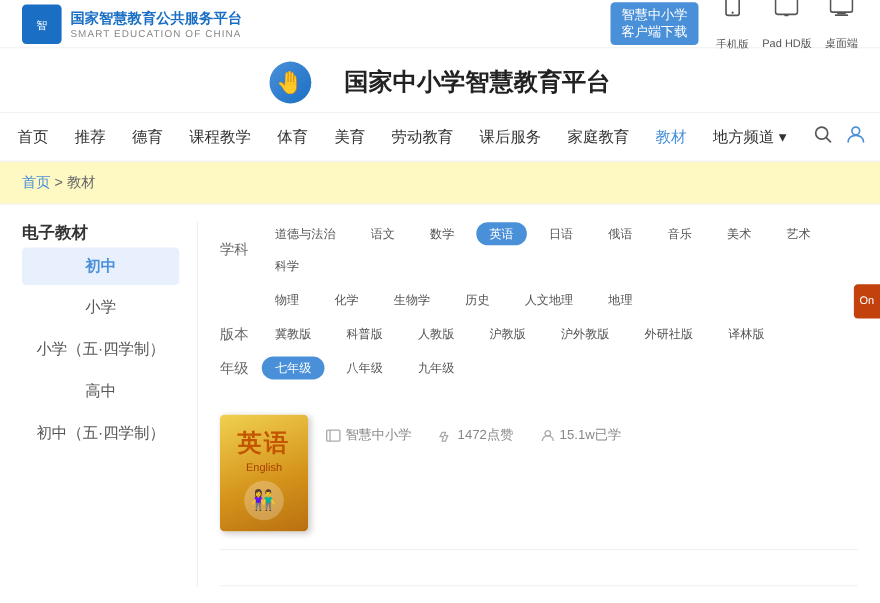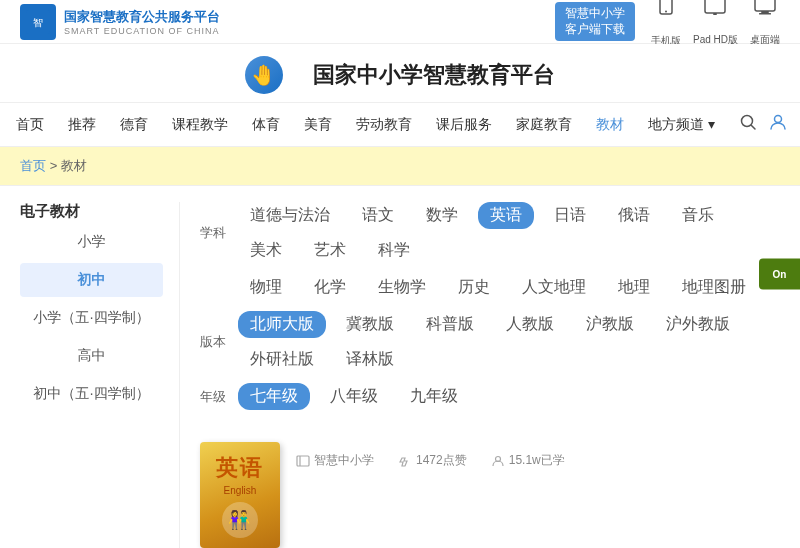--- a/index.html
+++ b/index.html
@@ -77,21 +77,21 @@
       padding-left: 20px;
     }
     .filter-row {
       display: flex;
       align-items: center;
       margin-bottom: 10px;
       gap: 10px;
     }
     .filter-label { color: #666; font-size: 13px; white-space: nowrap; min-width: 28px; }
     .filter-tags { display: flex; flex-wrap: wrap; gap: 8px; }
-    .filter-tag { padding: 3px 12px; border-radius: 12px; font-size: 16px; cursor: pointer; color: #555; }
+    .filter-tag { padding: 3px 12px; border-radius: 12px; font-size: 11px; cursor: pointer; color: #555; }
     .filter-tag.active { background: #4a90d9; color: #fff; border-radius: 12px; }
 
     
     .book-list { margin-top: 16px; }
     .book-item {
       display: flex;
       align-items: flex-start;
       gap: 16px;
       padding: 16px 0;
       border-bottom: 1px solid #f0f0f0;
@@ -123,29 +123,28 @@
     .book-title { font-size: 16px; color: #222; font-weight: 500; margin-bottom: 8px; }
     .book-meta { display: flex; gap: 24px; align-items: center; font-size: 12px; color: #888; margin-top: 10px; }
     .book-meta-item { display: flex; align-items: center; gap: 4px; }
 
     
     .right-indicator {
       position: fixed;
       right: 0;
       top: 50%;
       transform: translateY(-50%);
-      width: 41px;
-      background: #4d7c0f;
+      width: 24px;
+      background: #c2410c;
       border-radius: 4px 0 0 4px;
       padding: 10px 4px;
       color: #fff;
       font-size: 10px;
       text-align: center;
       cursor: pointer;
-      font-weight: bold;
     }
   </style>
 </head>
 <body>
 
 <div class="top-header">
   <div class="logo-area">
     <div class="logo-icon">
       <svg width="24" height="24" viewBox="0 0 24 24" fill="none">
         <rect width="24" height="24" rx="3" fill="#1a6fc4"></rect>
@@ -227,22 +226,22 @@
 <div class="breadcrumb">
   <a>首页</a>
   <span> &gt; </span>
   <span>教材</span>
 </div>
 
 <div class="content-area">
 
   <div class="sidebar">
     <div class="sidebar-title">电子教材</div>
+    <div class="sidebar-item active">初中</div>
     <div class="sidebar-item">小学</div>
-    <div class="sidebar-item active">初中</div>
     <div class="sidebar-item">小学（五·四学制）</div>
     <div class="sidebar-item">高中</div>
     <div class="sidebar-item">初中（五·四学制）</div>
   </div>
 
   <div class="filter-area">
 
     <div class="filter-row">
       <span class="filter-label">学科</span>
       <div class="filter-tags">
@@ -260,28 +259,26 @@
     </div>
 
     <div class="filter-row" style="padding-left:38px;">
       <div class="filter-tags">
         <span class="filter-tag">物理</span>
         <span class="filter-tag">化学</span>
         <span class="filter-tag">生物学</span>
         <span class="filter-tag">历史</span>
         <span class="filter-tag">人文地理</span>
         <span class="filter-tag">地理</span>
-        <span class="filter-tag">地理图册</span>
       </div>
     </div>
 
     <div class="filter-row">
       <span class="filter-label">版本</span>
       <div class="filter-tags">
-        <span class="filter-tag active">北师大版</span>
         <span class="filter-tag">冀教版</span>
         <span class="filter-tag">科普版</span>
         <span class="filter-tag">人教版</span>
         <span class="filter-tag">沪教版</span>
         <span class="filter-tag">沪外教版</span>
         <span class="filter-tag">外研社版</span>
         <span class="filter-tag">译林版</span>
       </div>
     </div>
 

